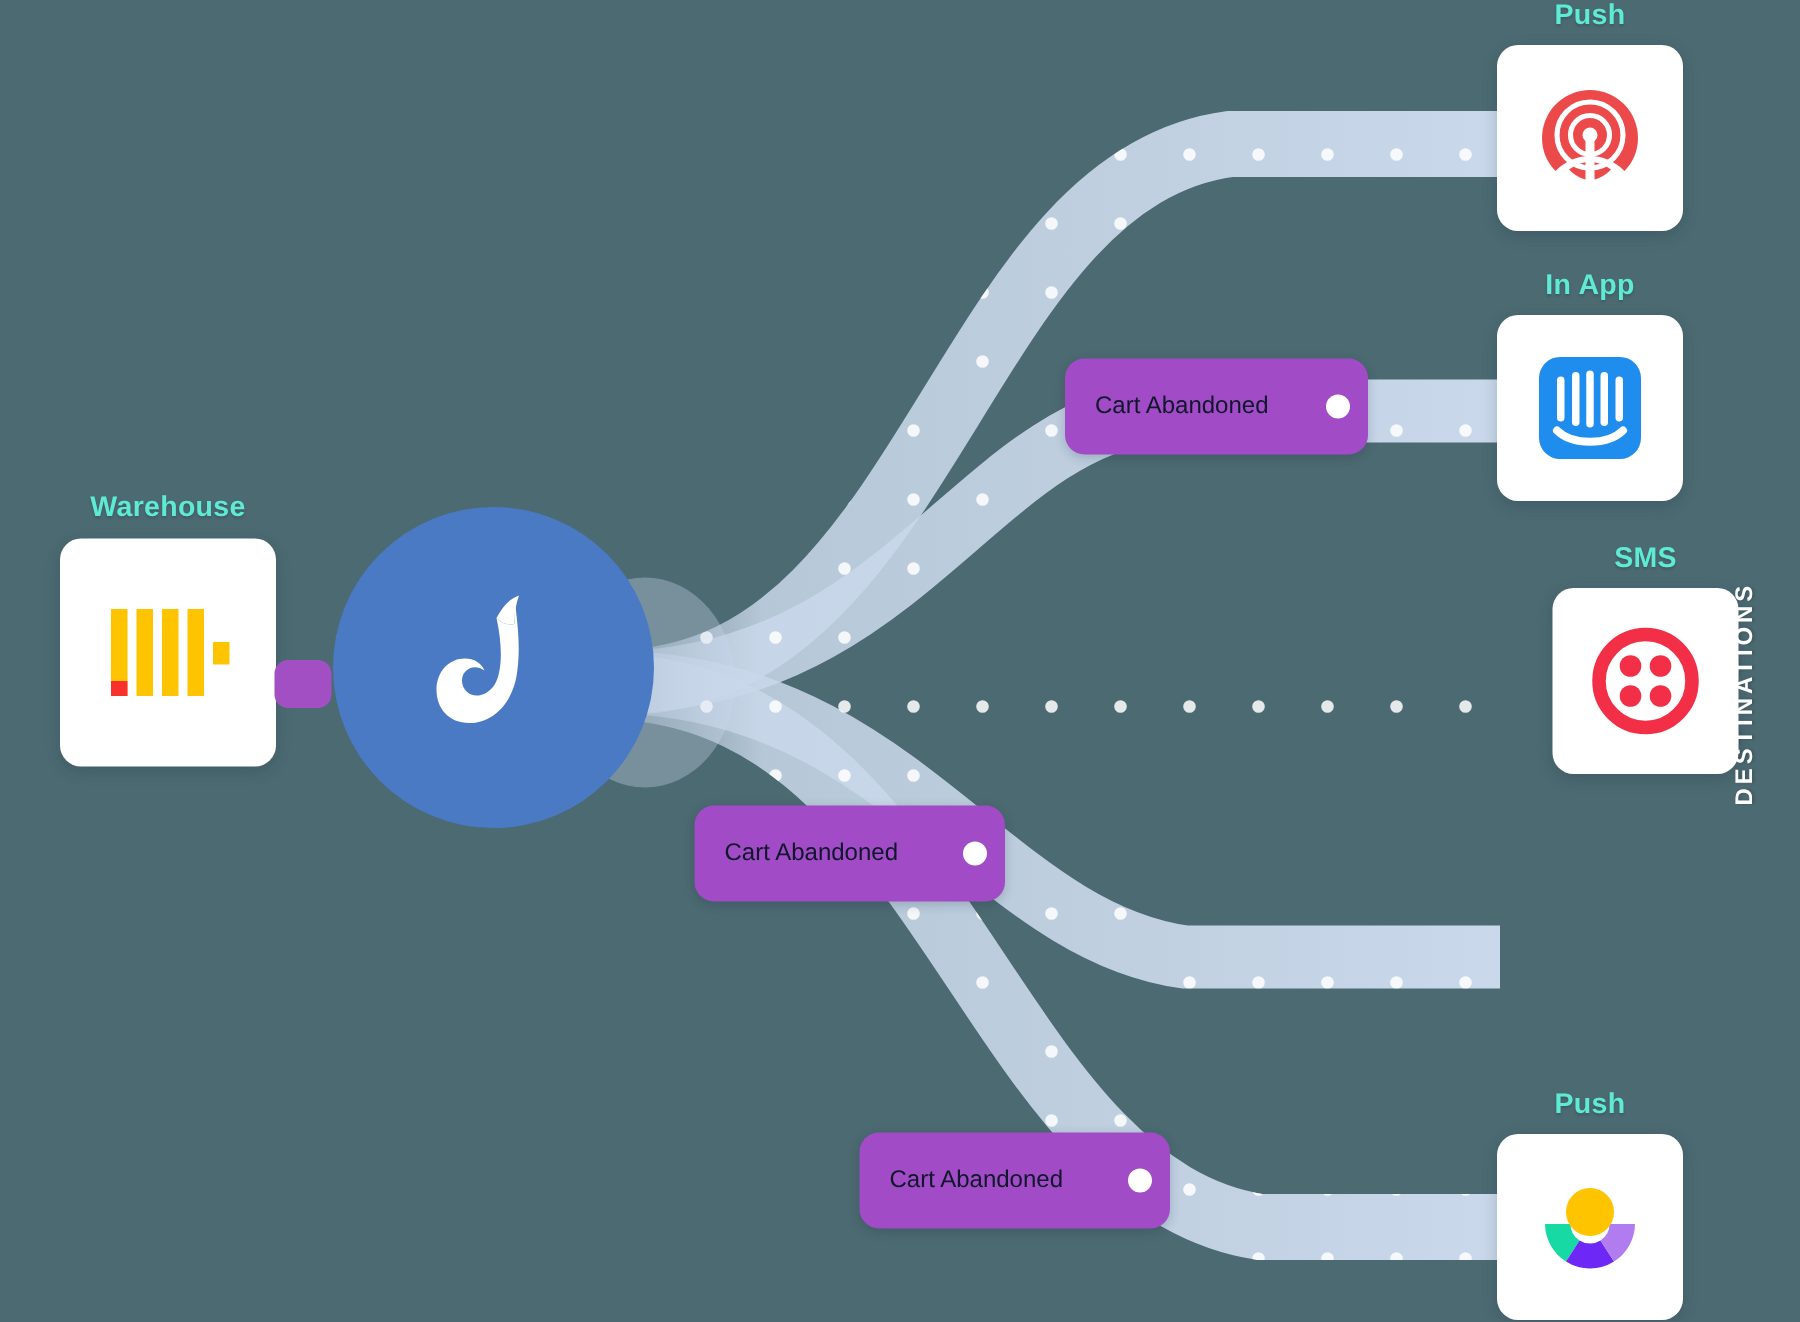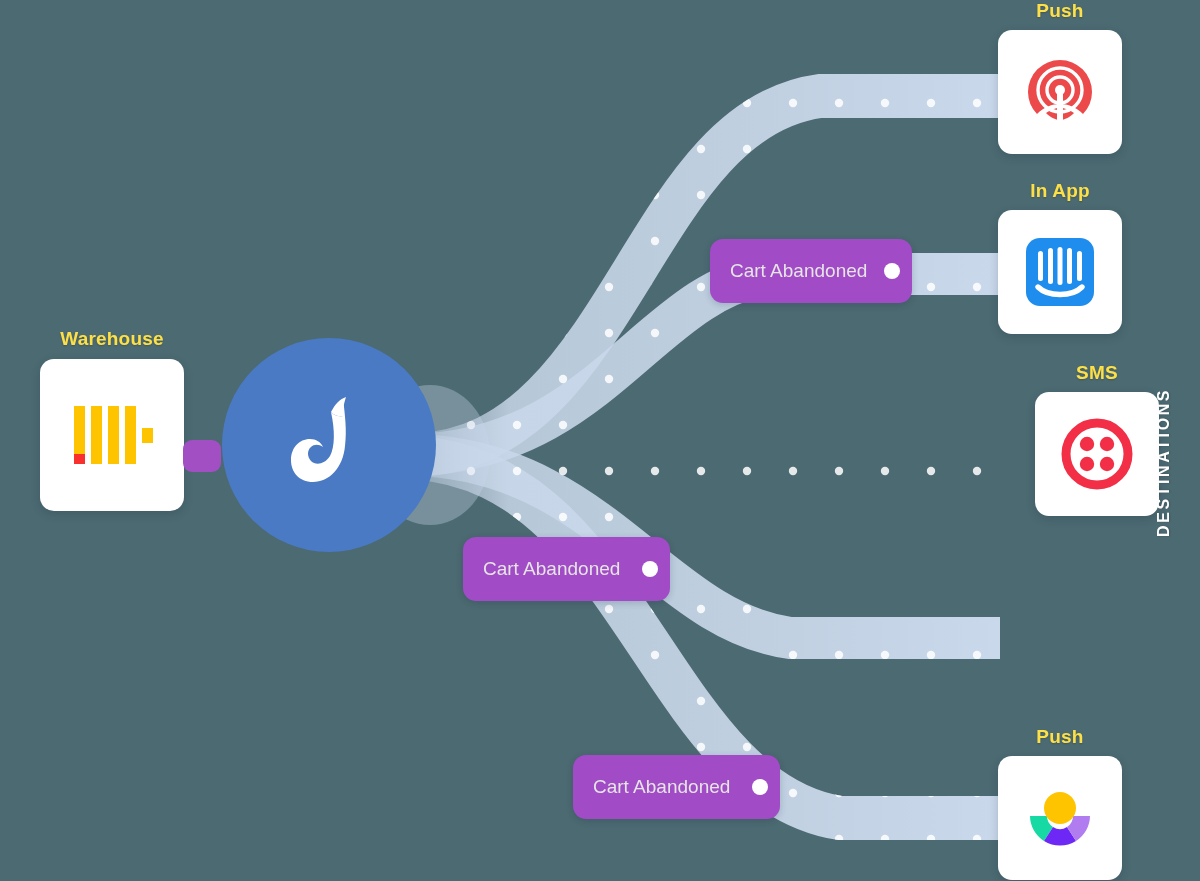--- a/index.html
+++ b/index.html
@@ -24,21 +24,21 @@
     height: 881px;
   }
 
   
   .source-group {
     position: absolute;
     left: 40px;
     top: 328px;
   }
   .node-label {
-    color: #fde047;
+    color: #5eead4;
     font-size: 19px;
     font-weight: bold;
     text-align: center;
     letter-spacing: 0.2px;
     white-space: nowrap;
     text-shadow: 0 1px 2px rgba(0,0,0,.18);
   }
   .card {
     background: #ffffff;
     border-radius: 14px;
@@ -113,22 +113,22 @@
     border-radius: 13px;
     background: #a14bc6;
     display: flex;
     align-items: center;
     padding-left: 20px;
     padding-right: 38px;
     box-sizing: border-box;
     box-shadow: 0 2px 7px rgba(20,40,60,.20);
   }
   .pill-label {
-    color: #e5e5e5;
-    font-size: 19px;
+    color: #0f172a;
+    font-size: 16px;
     white-space: nowrap;
   }
   .pill-dot {
     position: absolute;
     right: 12px;
     top: 50%;
     margin-top: -8px;
     width: 16px;
     height: 16px;
     border-radius: 50%;

